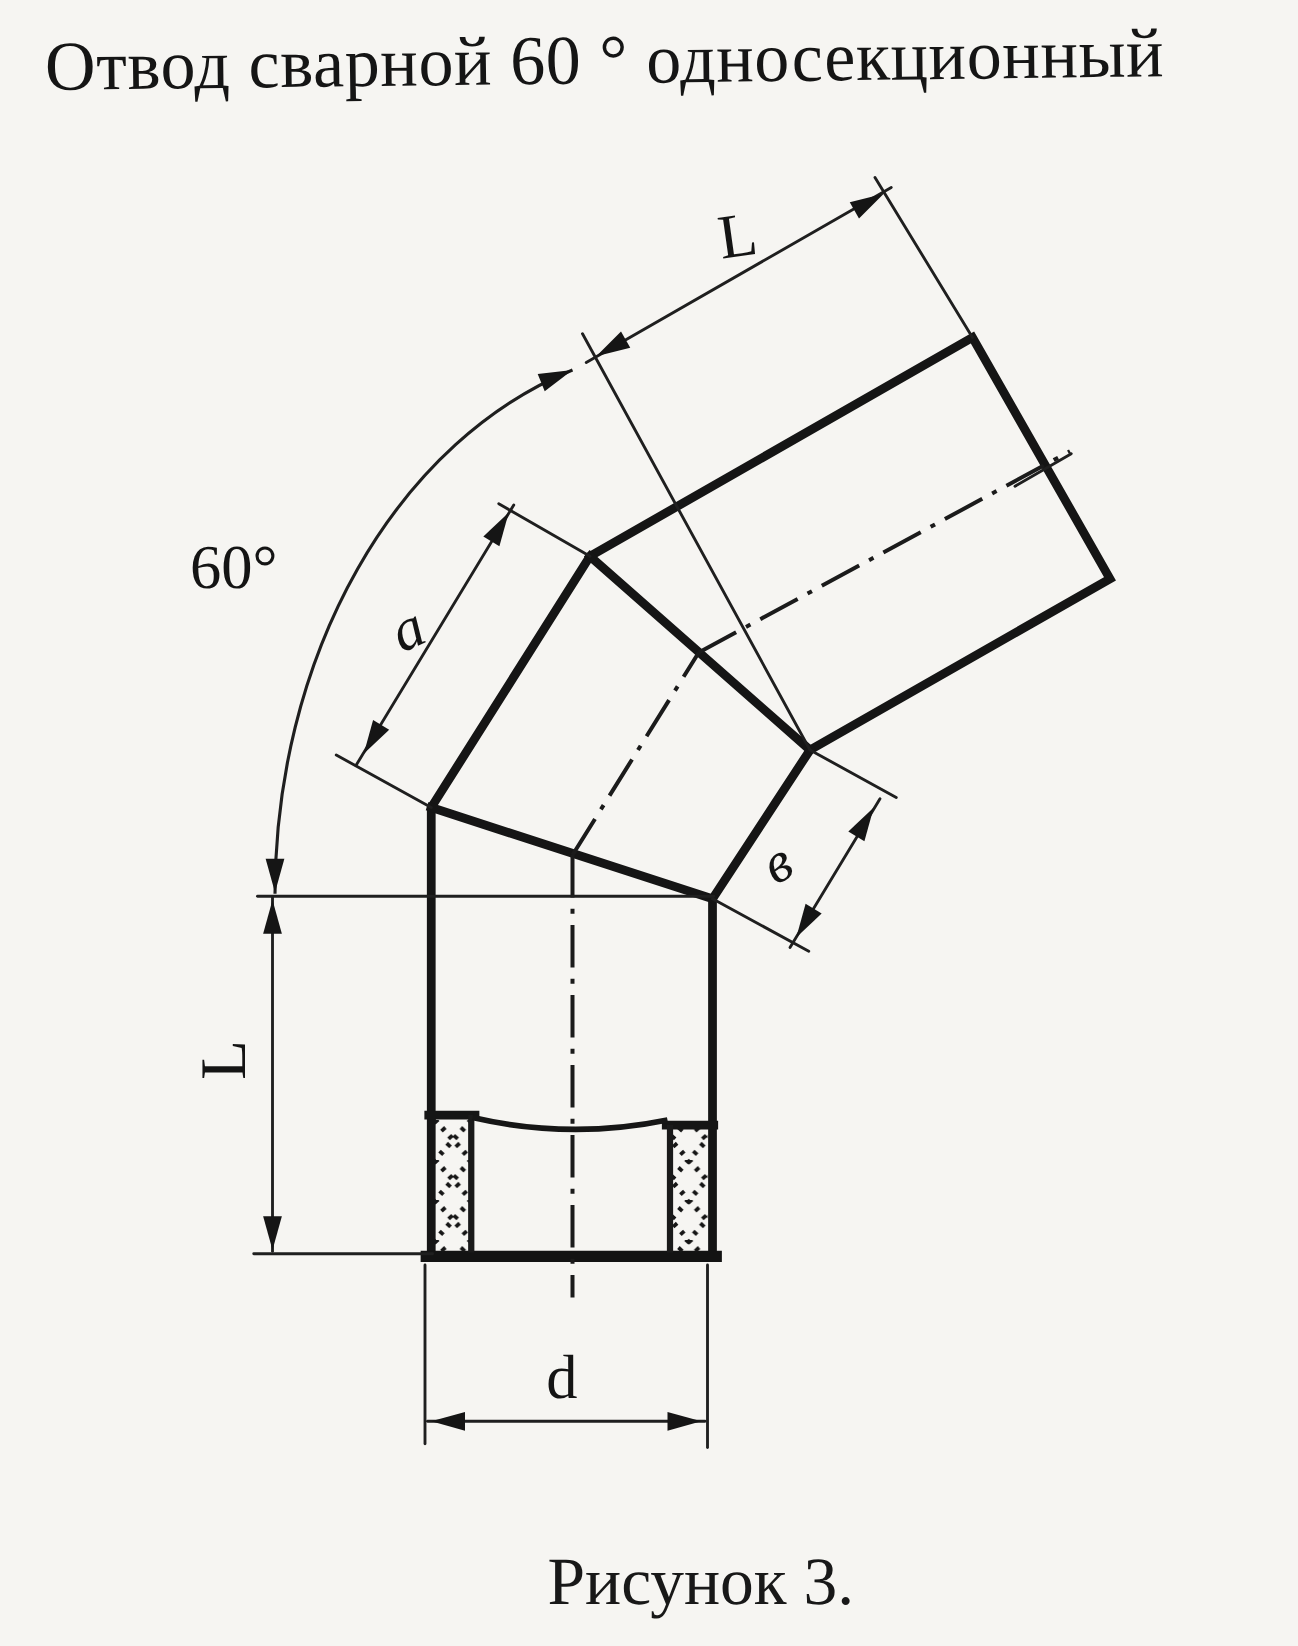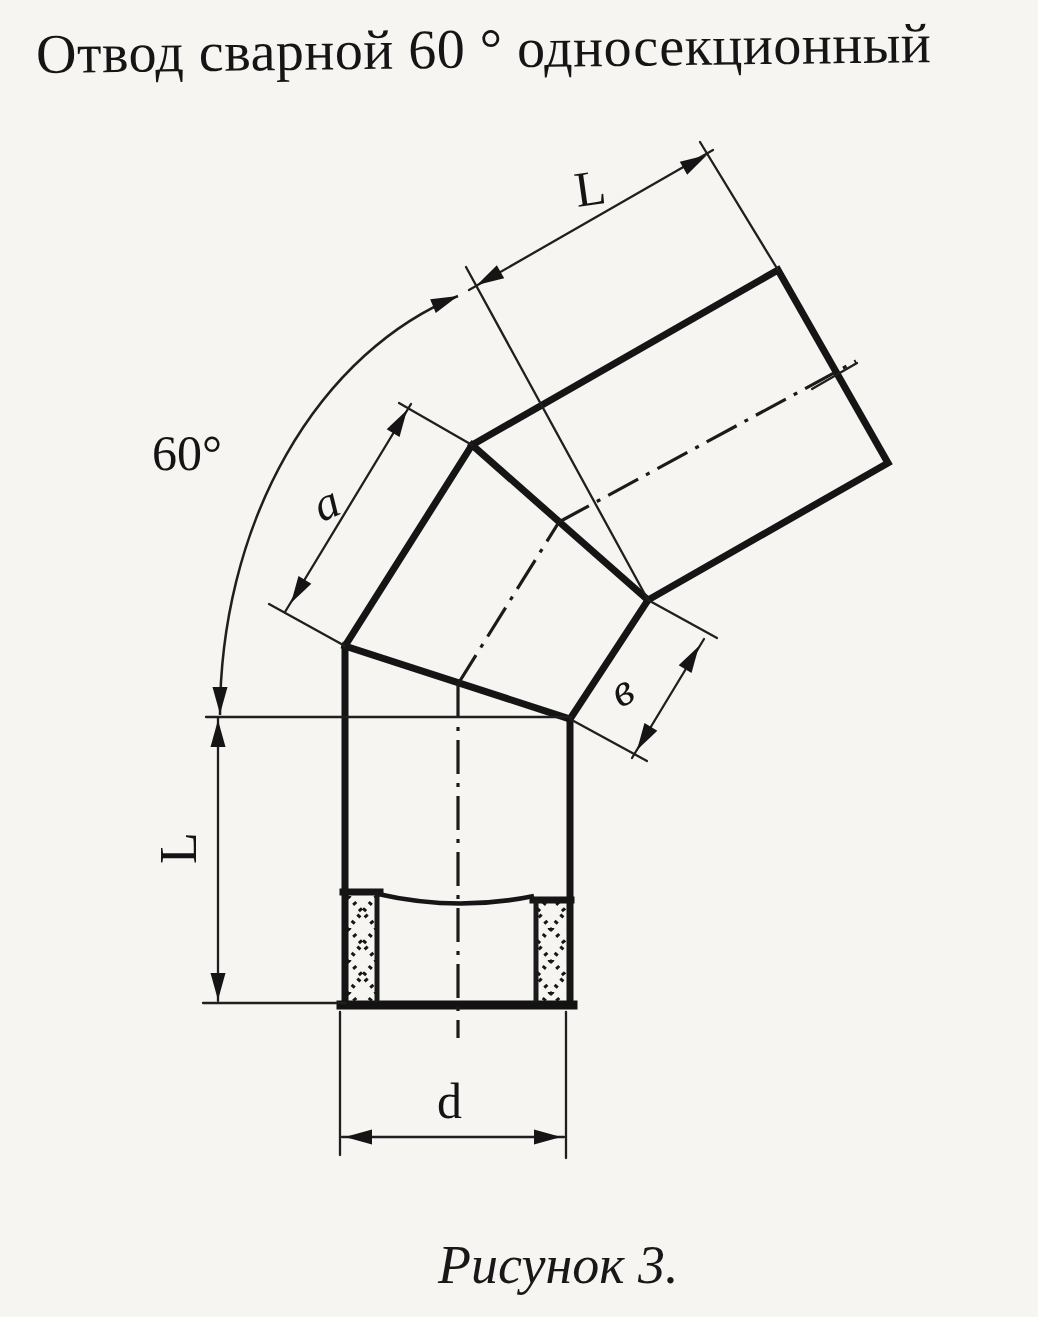--- a/index.html
+++ b/index.html
@@ -9,21 +9,21 @@
     font-family:"Liberation Serif", serif;
   }
   .page-title{
     position:absolute;left:36px;top:22px;width:980px;
     font-size:56px;color:#151515;white-space:nowrap;
     transform:rotate(-0.7deg);transform-origin:left center;
     letter-spacing:0.5px;
   }
   .figure-caption{
     position:absolute;left:438px;top:1234px;width:320px;
-    font-size:54px;color:#181818;white-space:nowrap;font-style:italic;
+    font-size:54px;color:#181818;white-space:nowrap;
   }
   svg{position:absolute;left:0;top:0;}
   .thick{stroke:#151515;stroke-width:7;fill:none;stroke-linejoin:miter;stroke-linecap:square;}
   .thick9{stroke:#131313;stroke-width:9;fill:none;stroke-linecap:square;}
   .mid{stroke:#1a1a1a;stroke-width:5;fill:none;}
   .thin{stroke:#1f1f1f;stroke-width:2.3;fill:none;stroke-linecap:round;}
   .arc{stroke:#1f1f1f;stroke-width:2.5;fill:none;}
   .cl{stroke:#1b1b1b;stroke-width:3.2;fill:none;stroke-dasharray:34 9 4 9;}
   .wavy{stroke:#161616;stroke-width:4.5;fill:none;}
   .ah{fill:#151515;stroke:none;}

